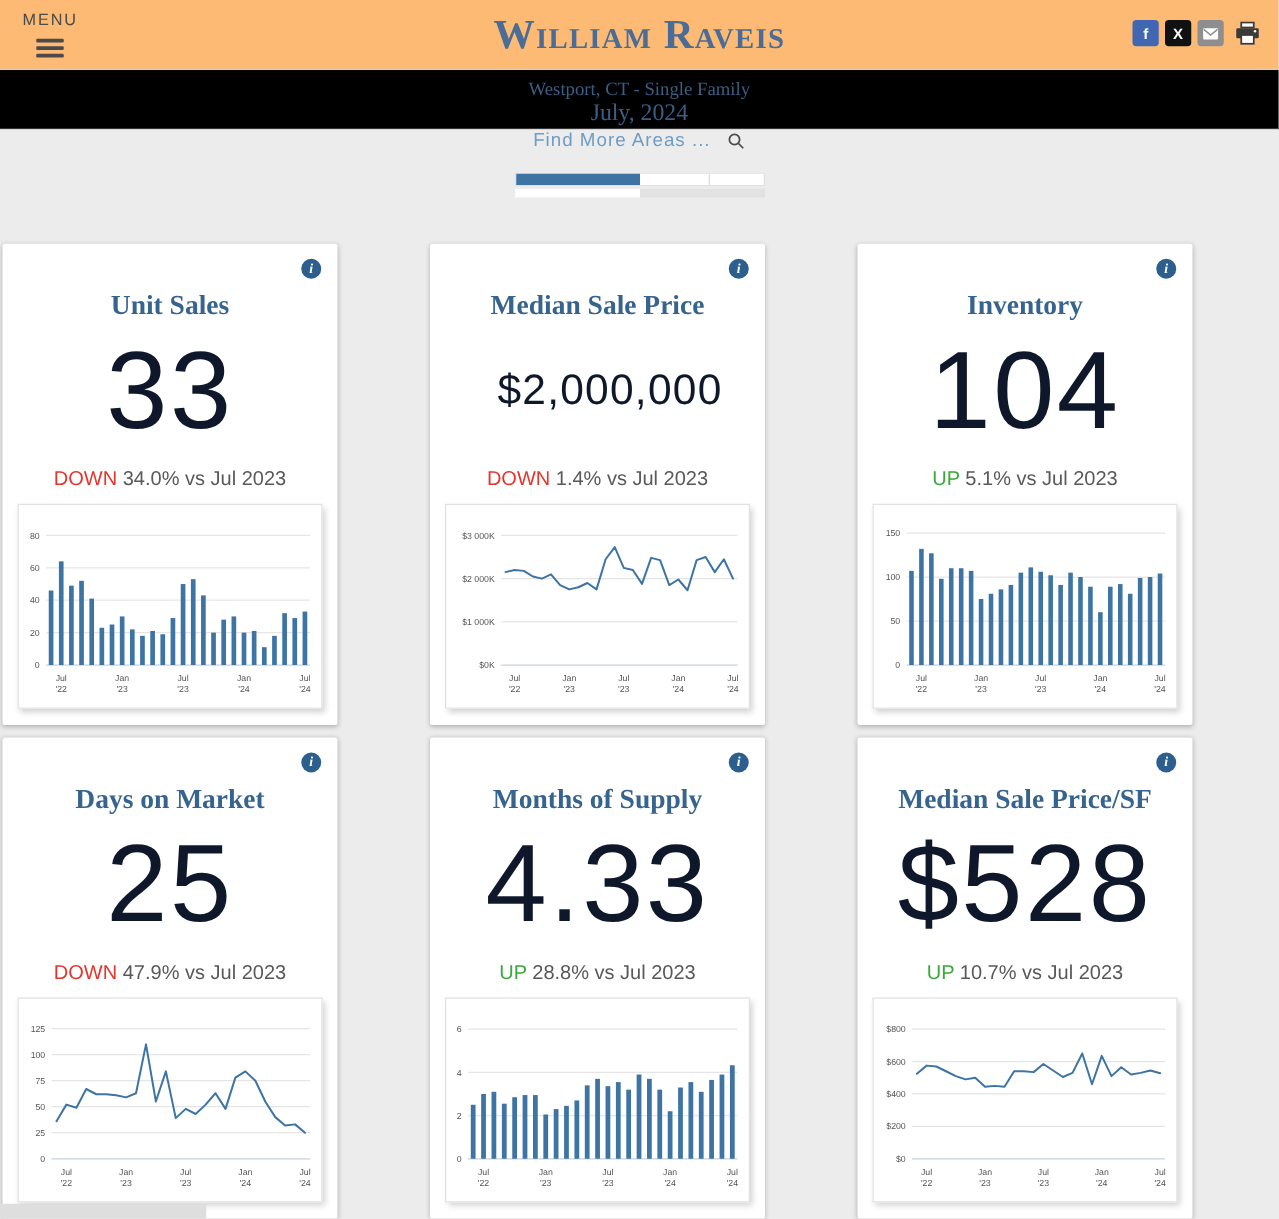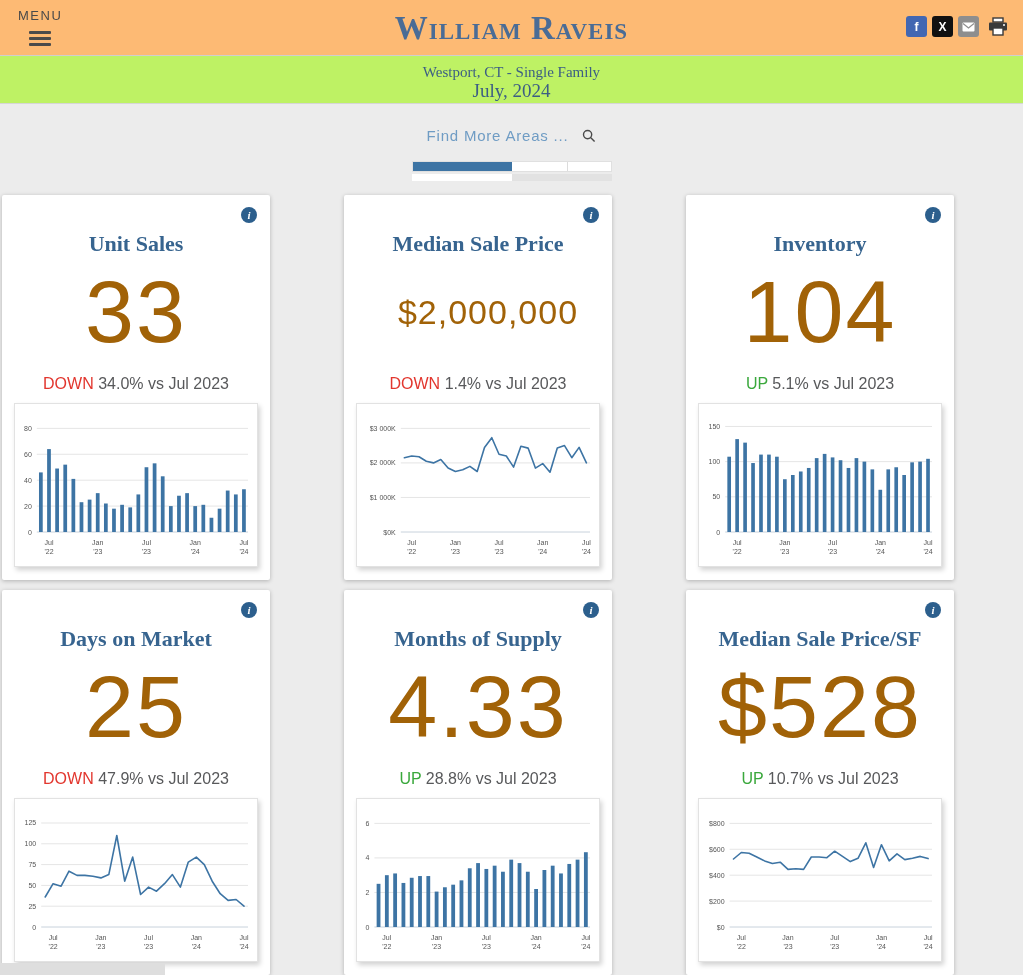--- a/index.html
+++ b/index.html
@@ -14,47 +14,47 @@
   .hamburger i { display:block; width:22px; height:3px; background:#4a4a4a; border-radius:1px; margin:3px 0; }
   .logo { position:absolute; left:0; right:0; top:10px; text-align:center;
           font-family:"Liberation Serif", serif; font-variant:small-caps; text-transform:capitalize;
           font-size:33px; font-weight:600; letter-spacing:1px; color:#4a6c96; }
   .share { position:absolute; right:14px; top:16px; display:flex; align-items:center; gap:5px; }
   .sq { width:21px; height:21px; border-radius:3px; border:none; color:#fff; font-size:12px; font-weight:bold;
         display:flex; align-items:center; justify-content:center; cursor:pointer; }
   .print-btn { background:none; border:none; cursor:pointer; margin-left:3px; display:flex; }
 
   
-  .location-bar { height:48px; background:#bef264; border-bottom:1px solid #d6d6d6; text-align:center;
+  .location-bar { height:48px; background:#000000; border-bottom:1px solid #d6d6d6; text-align:center;
                   font-family:"Liberation Serif", serif; color:#3c5e84; padding-top:6px; }
   .location-bar .loc { font-size:15px; line-height:20px; }
   .location-bar .per { font-size:19px; line-height:18px; }
 
   
-  .search-area { height:91px; text-align:center; padding-top:23px; }
+  .search-area { height:91px; text-align:center; padding-top:0; }
   .find { display:inline-flex; align-items:center; gap:14px; cursor:pointer; background:none; border:none; }
   .find span { font-size:15px; letter-spacing:0.8px; color:#6f9cc4; }
   .progress { width:200px; margin:16px auto 0; }
   .seg-bar { position:relative; height:11px; background:#fff; border:1px solid #e0e0e0; cursor:pointer; }
   .seg-fill { position:absolute; left:0; top:0; bottom:0; background:#36719e; }
   .seg-div { position:absolute; top:0; bottom:0; width:1px; background:#dcdcdc; }
   .scroll-track { position:relative; height:7px; background:#e2e2e2; margin-top:2px; }
   .scroll-thumb { position:absolute; left:0; top:0; bottom:0; background:#fff; cursor:grab; }
 
   
   main { margin-left:2px; display:grid; grid-template-columns:repeat(3,268px); gap:10px 74px; }
   .card { position:relative; height:385px; background:#fff; border-radius:2px;
           box-shadow:0 1px 4px rgba(0,0,0,.25); }
   .info { position:absolute; top:12px; right:13px; width:16px; height:16px; border-radius:50%;
           background:#2c5f8d; color:#fff; border:none; cursor:pointer;
           font-family:"Liberation Serif", serif; font-style:italic; font-weight:bold; font-size:11px; line-height:15px; }
   .title { position:absolute; top:36px; left:0; right:0; text-align:center;
            font-family:"Liberation Serif", serif; font-weight:600; font-size:22px; color:#37648f; }
   .value { position:absolute; top:62px; left:0; right:0; height:110px; line-height:110px; text-align:center;
-           font-weight:300; font-size:88px; letter-spacing:2px; color:#a16207; }
+           font-weight:300; font-size:88px; letter-spacing:2px; color:#0f172a; }
   .value.small { font-size:34px; letter-spacing:1px;padding-left:20px; }
   .change { position:absolute; top:180px; left:0; right:0; text-align:center; font-size:16px; color:#58595b; }
   .change .dir.up { color:#3aa83c; }
   .change .dir.down { color:#e2362e; }
   .chart-panel { position:absolute; top:208px; left:12px; width:244px; height:164px; background:#fff;
                  border:1px solid #e2e2e2; box-shadow:2px 3px 5px rgba(0,0,0,.18);
                  display:flex; align-items:center; justify-content:center; }
   svg text { font-family:"Liberation Sans", sans-serif; }
 
   .partial-strip { position:fixed; left:0; bottom:0; width:165px; height:12px; background:#dedede; }

